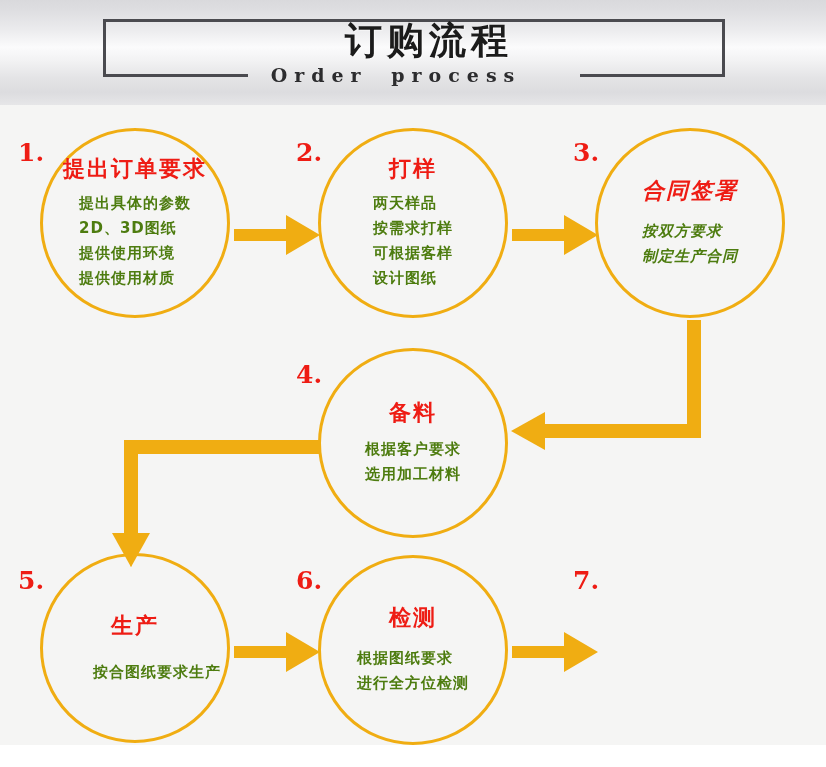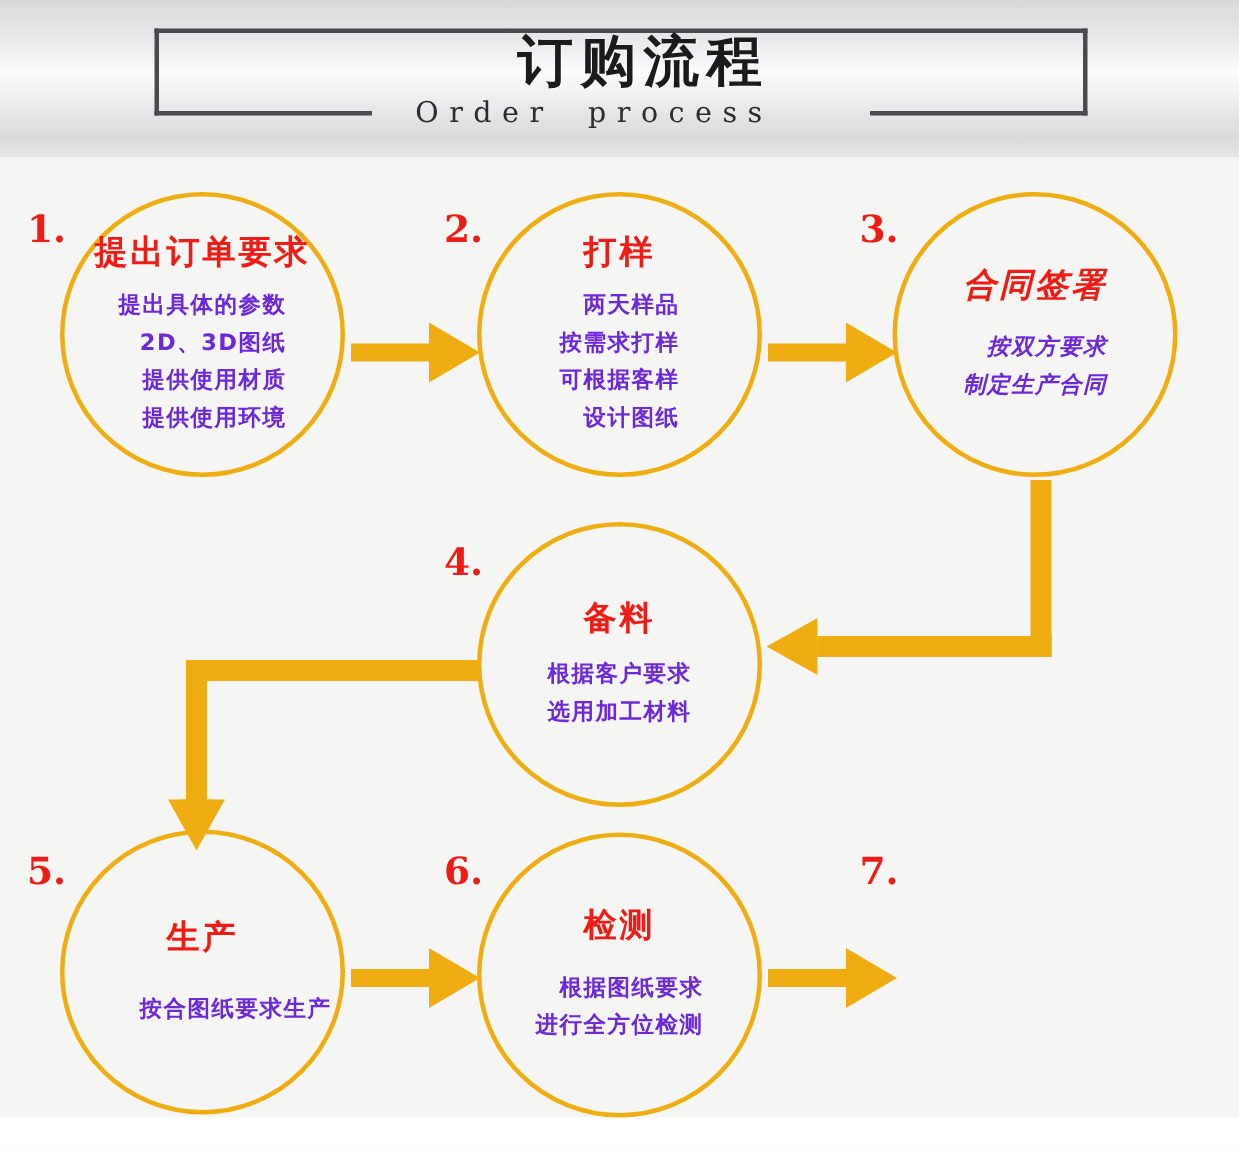--- a/index.html
+++ b/index.html
@@ -83,21 +83,21 @@
     text-shadow: 1px 1px 0 rgba(255,255,255,0.55);
     padding-left: 16px;
   }
   .title-en {
     position: absolute;
     left: 0; top: 63px;
     width: 792px;
     text-align: center;
     font-family: "DejaVu Serif", "Liberation Serif", serif;
     font-size: 19px;
-    font-weight: normal;
+    font-weight: bold;
     letter-spacing: 7px;
     color: #2c2c2e;
     line-height: 24px;
   }
   .title-en .gap { letter-spacing: 17px; }
 
   
   .node {
     position: absolute;
     width: 190px;
@@ -114,22 +114,22 @@
   .node-title {
     color: #ee1c14;
     font-size: 22px;
     font-weight: bold;
     letter-spacing: 2px;
     line-height: 28px;
     margin-bottom: 8px;
     white-space: nowrap;
   }
   .node-lines {
-    text-align: right;
-    color: #6d28d9;
+    text-align: left;
+    color: #4d7c0f;
     font-size: 15px;
     font-weight: bold;
     letter-spacing: 1px;
     line-height: 25px;
   }
   .node-lines div { white-space: nowrap; }
 
   .step-num {
     position: absolute;
     color: #ee1c14;
@@ -161,22 +161,22 @@
 
   <div class="title-cn">订购流程</div>
   <div class="title-en"><span>Order</span><span class="gap"> </span><span>process</span></div>
 
   <div class="step-num" style="left:18px; top:140px;">1.</div>
   <div class="node" style="left:40px; top:128px;">
     <div class="node-title">提出订单要求</div>
     <div class="node-lines">
       <div>提出具体的参数</div>
       <div>2D、3D图纸</div>
+      <div>提供使用环境</div>
       <div>提供使用材质</div>
-      <div>提供使用环境</div>
     </div>
   </div>
 
   <div class="step-num" style="left:296px; top:140px;">2.</div>
   <div class="node" style="left:318px; top:128px;">
     <div class="node-title">打样</div>
     <div class="node-lines">
       <div>两天样品</div>
       <div>按需求打样</div>
       <div>可根据客样</div>

